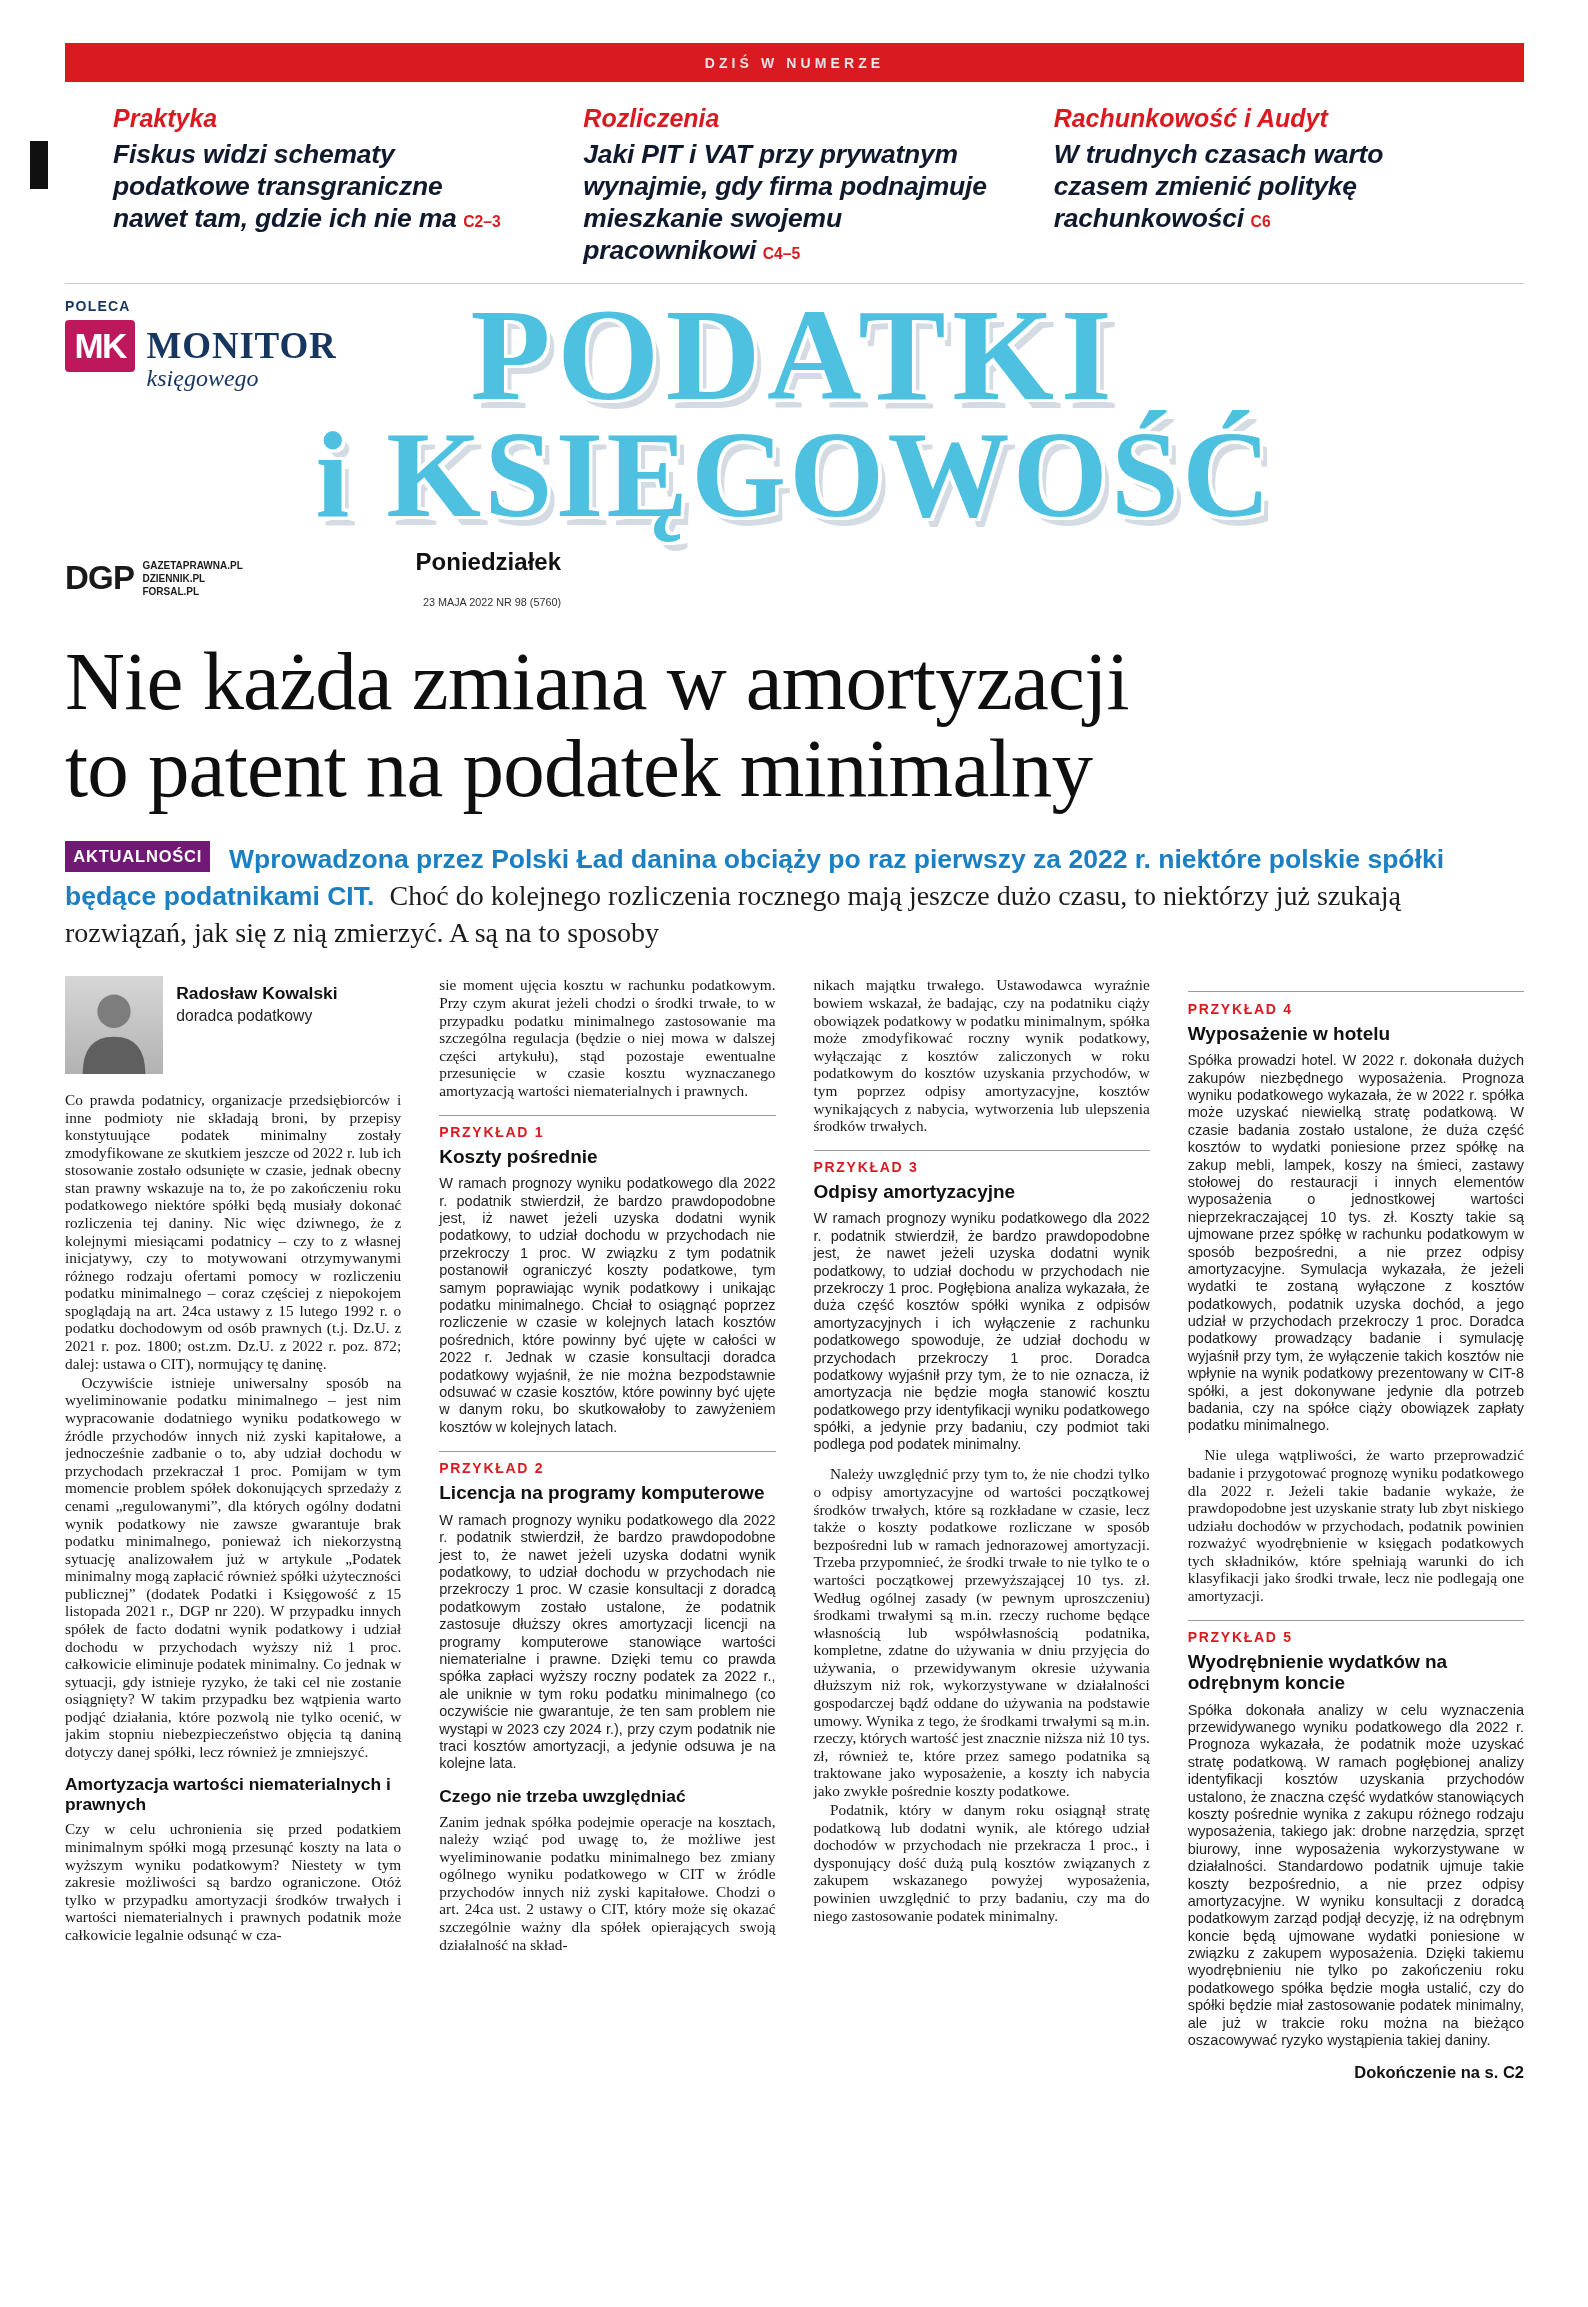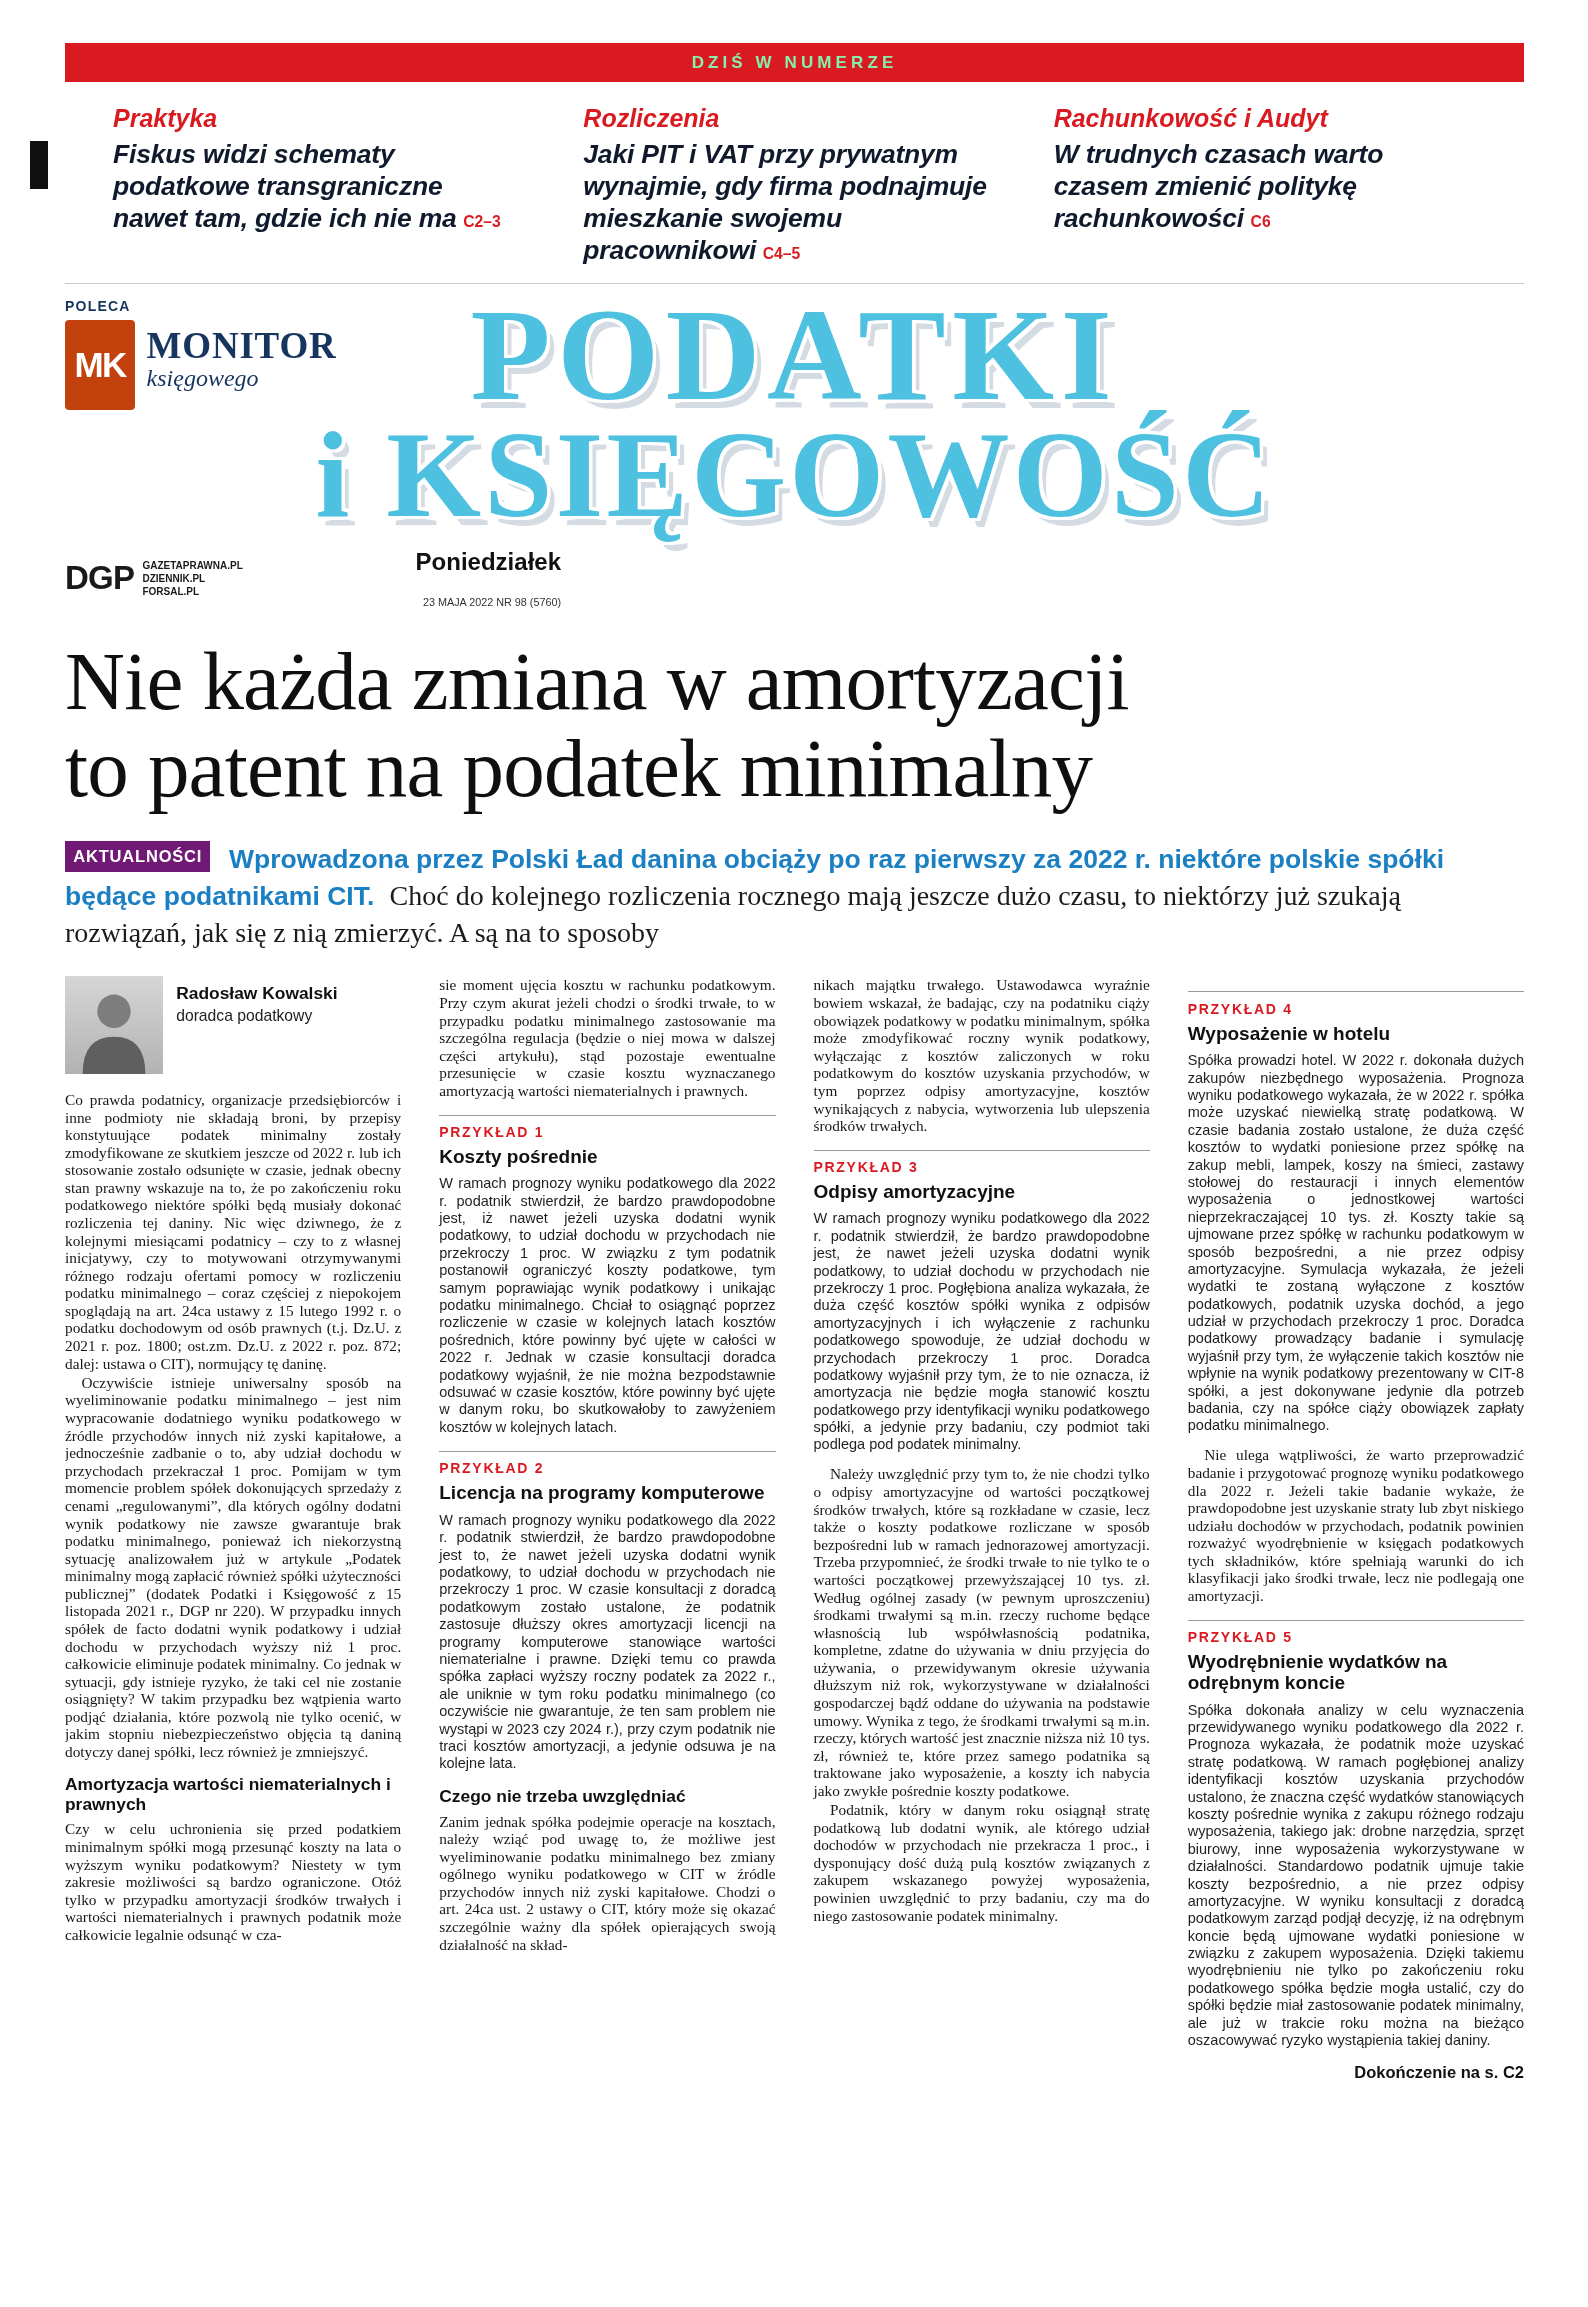--- a/index.html
+++ b/index.html
@@ -4,36 +4,36 @@
 <style>
   html,body{margin:0;padding:0;background:#ffffff;}
   body{width:1589px;height:2307px;position:relative;overflow:hidden;
        font-family:"Liberation Serif", serif;color:#161616;}
   .page{padding:0 65px;position:relative;}
 
   .corner-mark{position:absolute;left:30px;top:98px;width:18px;height:48px;background:#101010;}
 
   
   .banner{margin-top:43px;height:39px;background:#da1a21;display:flex;align-items:center;justify-content:center;}
-  .banner span{color:#86efac;font-family:"Liberation Sans",sans-serif;font-weight:bold;font-size:17px;letter-spacing:4.1px;}
+  .banner span{color:#e5e5e5;font-family:"Liberation Sans",sans-serif;font-weight:bold;font-size:14px;letter-spacing:4.1px;}
 
   
   .teasers{display:flex;margin-top:21.5px;padding-left:48px;min-height:139px;}
   .teaser{flex:1;padding-right:60px;}
   .kicker{color:#da1a21;font-family:"Liberation Sans",sans-serif;font-weight:bold;font-style:italic;font-size:25px;margin-bottom:5px;}
   .t-title{color:#101a2c;font-family:"Liberation Sans",sans-serif;font-weight:bold;font-style:italic;font-size:26.5px;line-height:1.22;letter-spacing:-0.2px;}
   .pages{color:#da1a21;font-style:normal;font-size:15.7px;margin-left:6.6px;letter-spacing:0;}
   .rule{border-top:1.7px solid #c9c9c9;margin-top:16.5px;}
 
   
   .masthead{position:relative;height:324px;}
   .mast-left{position:absolute;left:0;top:13.2px;}
   .poleca{color:#16355f;font-family:"Liberation Sans",sans-serif;font-weight:bold;font-size:14px;letter-spacing:1.2px;margin-bottom:6.6px;}
   .mk-row{display:flex;gap:11.6px;align-items:flex-start;}
-  .mk-box{width:70px;height:90px;background:#c2410c;border-radius:4.1px;display:flex;align-items:center;justify-content:center;}
+  .mk-box{width:70px;height:52px;background:#be185d;border-radius:4.1px;display:flex;align-items:center;justify-content:center;}
   .mk-box span{color:#fff;font-family:"Liberation Sans",sans-serif;font-weight:bold;font-size:35px;letter-spacing:-1.7px;}
   .monitor{color:#16355f;font-family:"Liberation Serif",serif;font-weight:bold;font-size:37px;line-height:1;margin-top:6.6px;letter-spacing:0.8px;}
   .monitor-sub{color:#16355f;font-family:"Liberation Serif",serif;font-style:italic;font-size:24px;margin-top:1.7px;}
   .title-block{position:absolute;left:0;right:0;top:8.3px;text-align:center;pointer-events:none;}
   .title-l1,.title-l2{font-family:"Liberation Serif",serif;font-weight:bold;color:#4ec1e0;line-height:0.95;
     text-shadow:-3.3px -3.3px 0 #fff,3.3px -3.3px 0 #fff,-3.3px 3.3px 0 #fff,3.3px 3.3px 0 #fff,0 -3.3px 0 #fff,0 3.3px 0 #fff,-3.3px 0 0 #fff,3.3px 0 0 #fff,7.4px 9px 0 rgba(22,53,95,0.18);}
   .title-l1{font-size:131px;letter-spacing:6.6px;}
   .title-l2{font-size:122px;letter-spacing:3.3px;}
   .mast-bottom{position:absolute;left:0;right:0;bottom:0;display:flex;align-items:center;}
   .dgp-block{display:flex;gap:8.3px;align-items:center;width:248px;}

